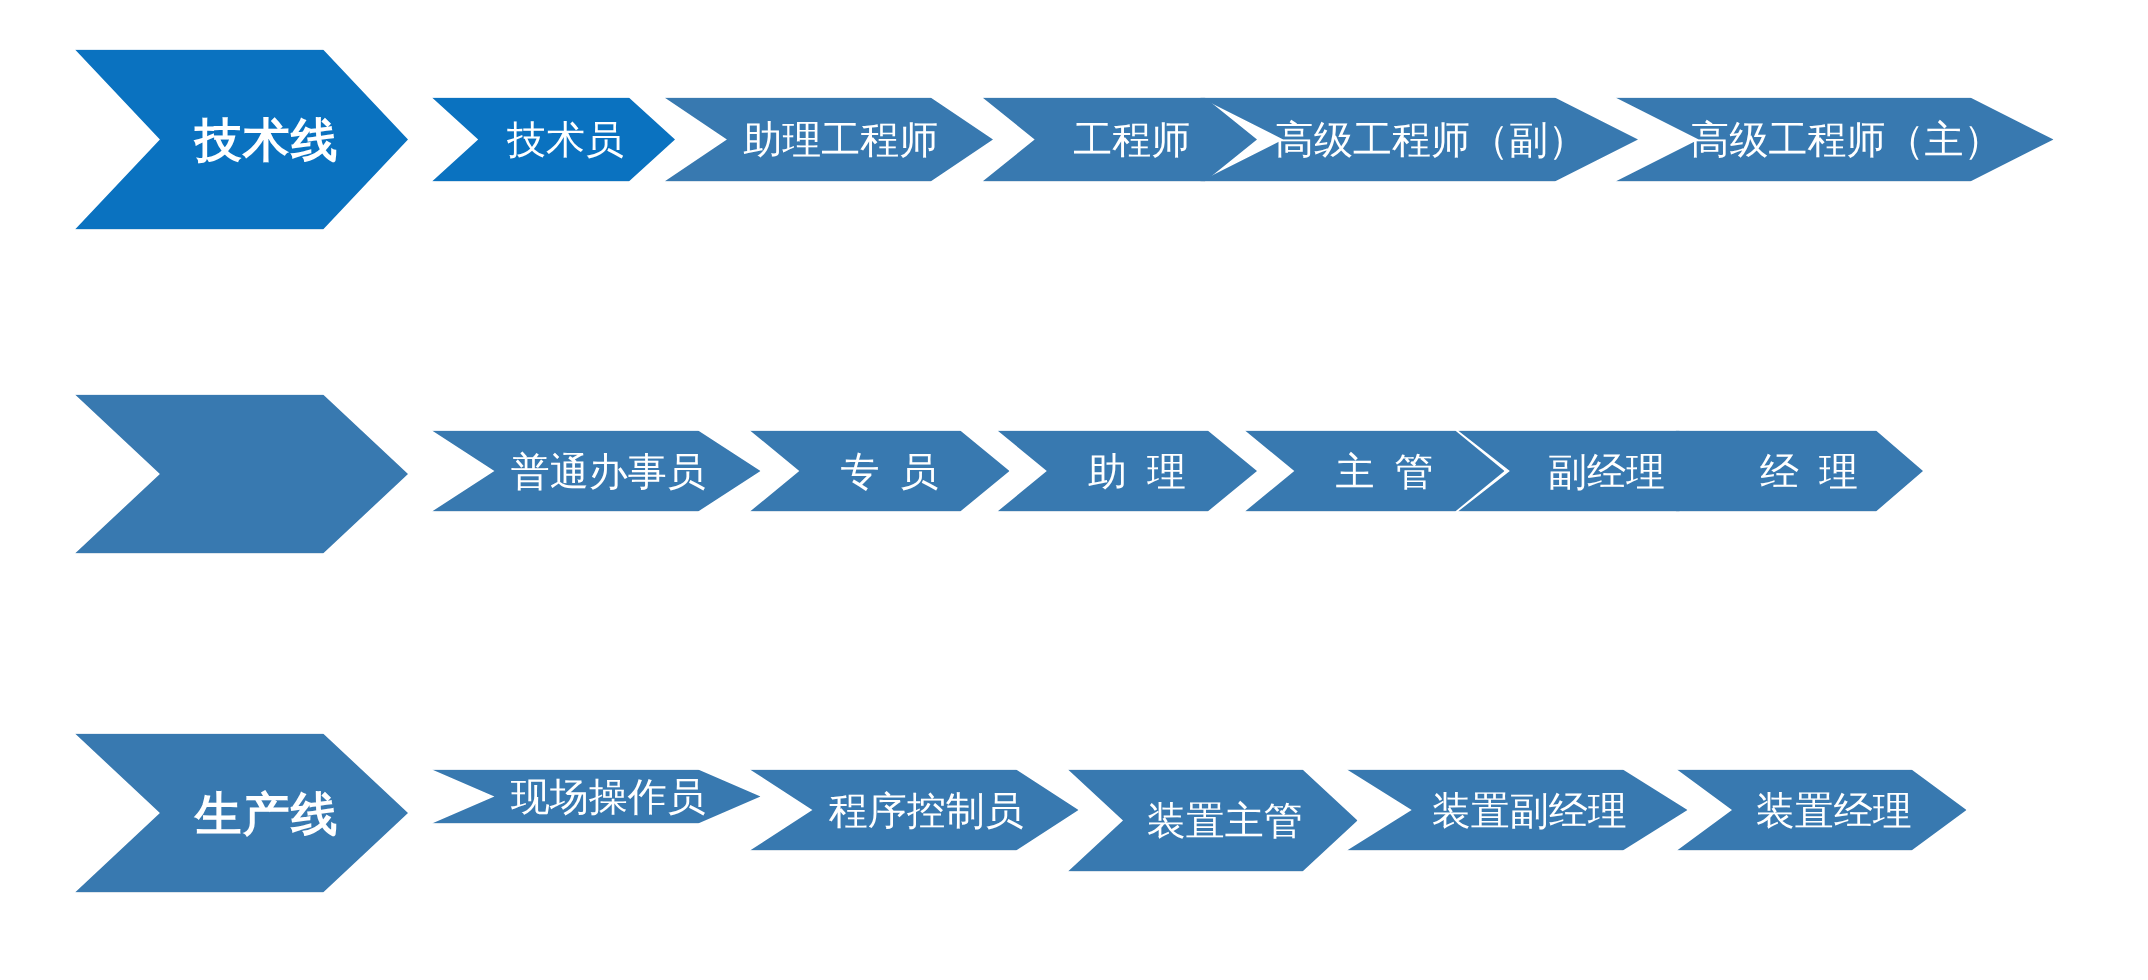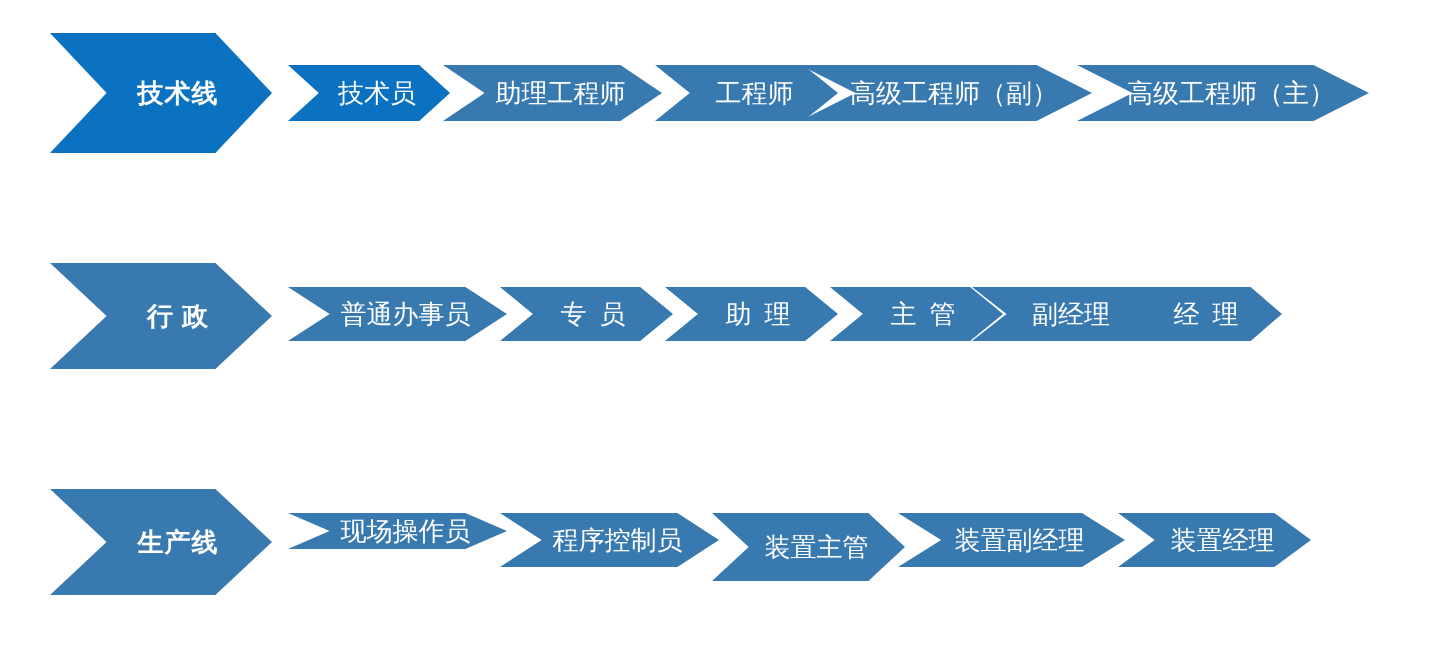--- a/index.html
+++ b/index.html
@@ -47,21 +47,21 @@
   }
 
   
   .track-chevron {
     height: 120px;
   }
   .track-chevron .chevron-shape {
     clip-path: polygon(0% 0%, 74.5% 0%, 100% 50%, 74.5% 100%, 0% 100%, 25.5% 50%);
   }
   .track-chevron .chevron-label {
-    font-size: 26px;
+    font-size: 31px;
     font-weight: 700;
     padding-left: 34px;
     letter-spacing: 1px;
   }
 
   
   .step-chevron {
     height: 56px;
   }
   .step-chevron .chevron-shape {
@@ -115,21 +115,20 @@
     <div class="chevron-label">高级工程师（副）</div>
   </div>
 
   <div class="chevron step-chevron shadowed" style="left:1077px; top:65px; width:292px;">
     <div class="chevron-shape"></div>
     <div class="chevron-label">高级工程师（主）</div>
   </div>
 
   <div class="chevron track-chevron shadowed" style="left:50px; top:263px; width:222px; height:106px;">
     <div class="chevron-shape"></div>
-    <div class="chevron-label spaced">行 政</div>
   </div>
 
   <div class="chevron step-chevron shadowed" style="left:288px; top:287px; width:219px; height:54px;">
     <div class="chevron-shape"></div>
     <div class="chevron-label">普通办事员</div>
   </div>
 
   <div class="chevron step-chevron shadowed" style="left:500px; top:287px; width:173px; height:54px;">
     <div class="chevron-shape"></div>
     <div class="chevron-label spaced-sm">专 员</div>

